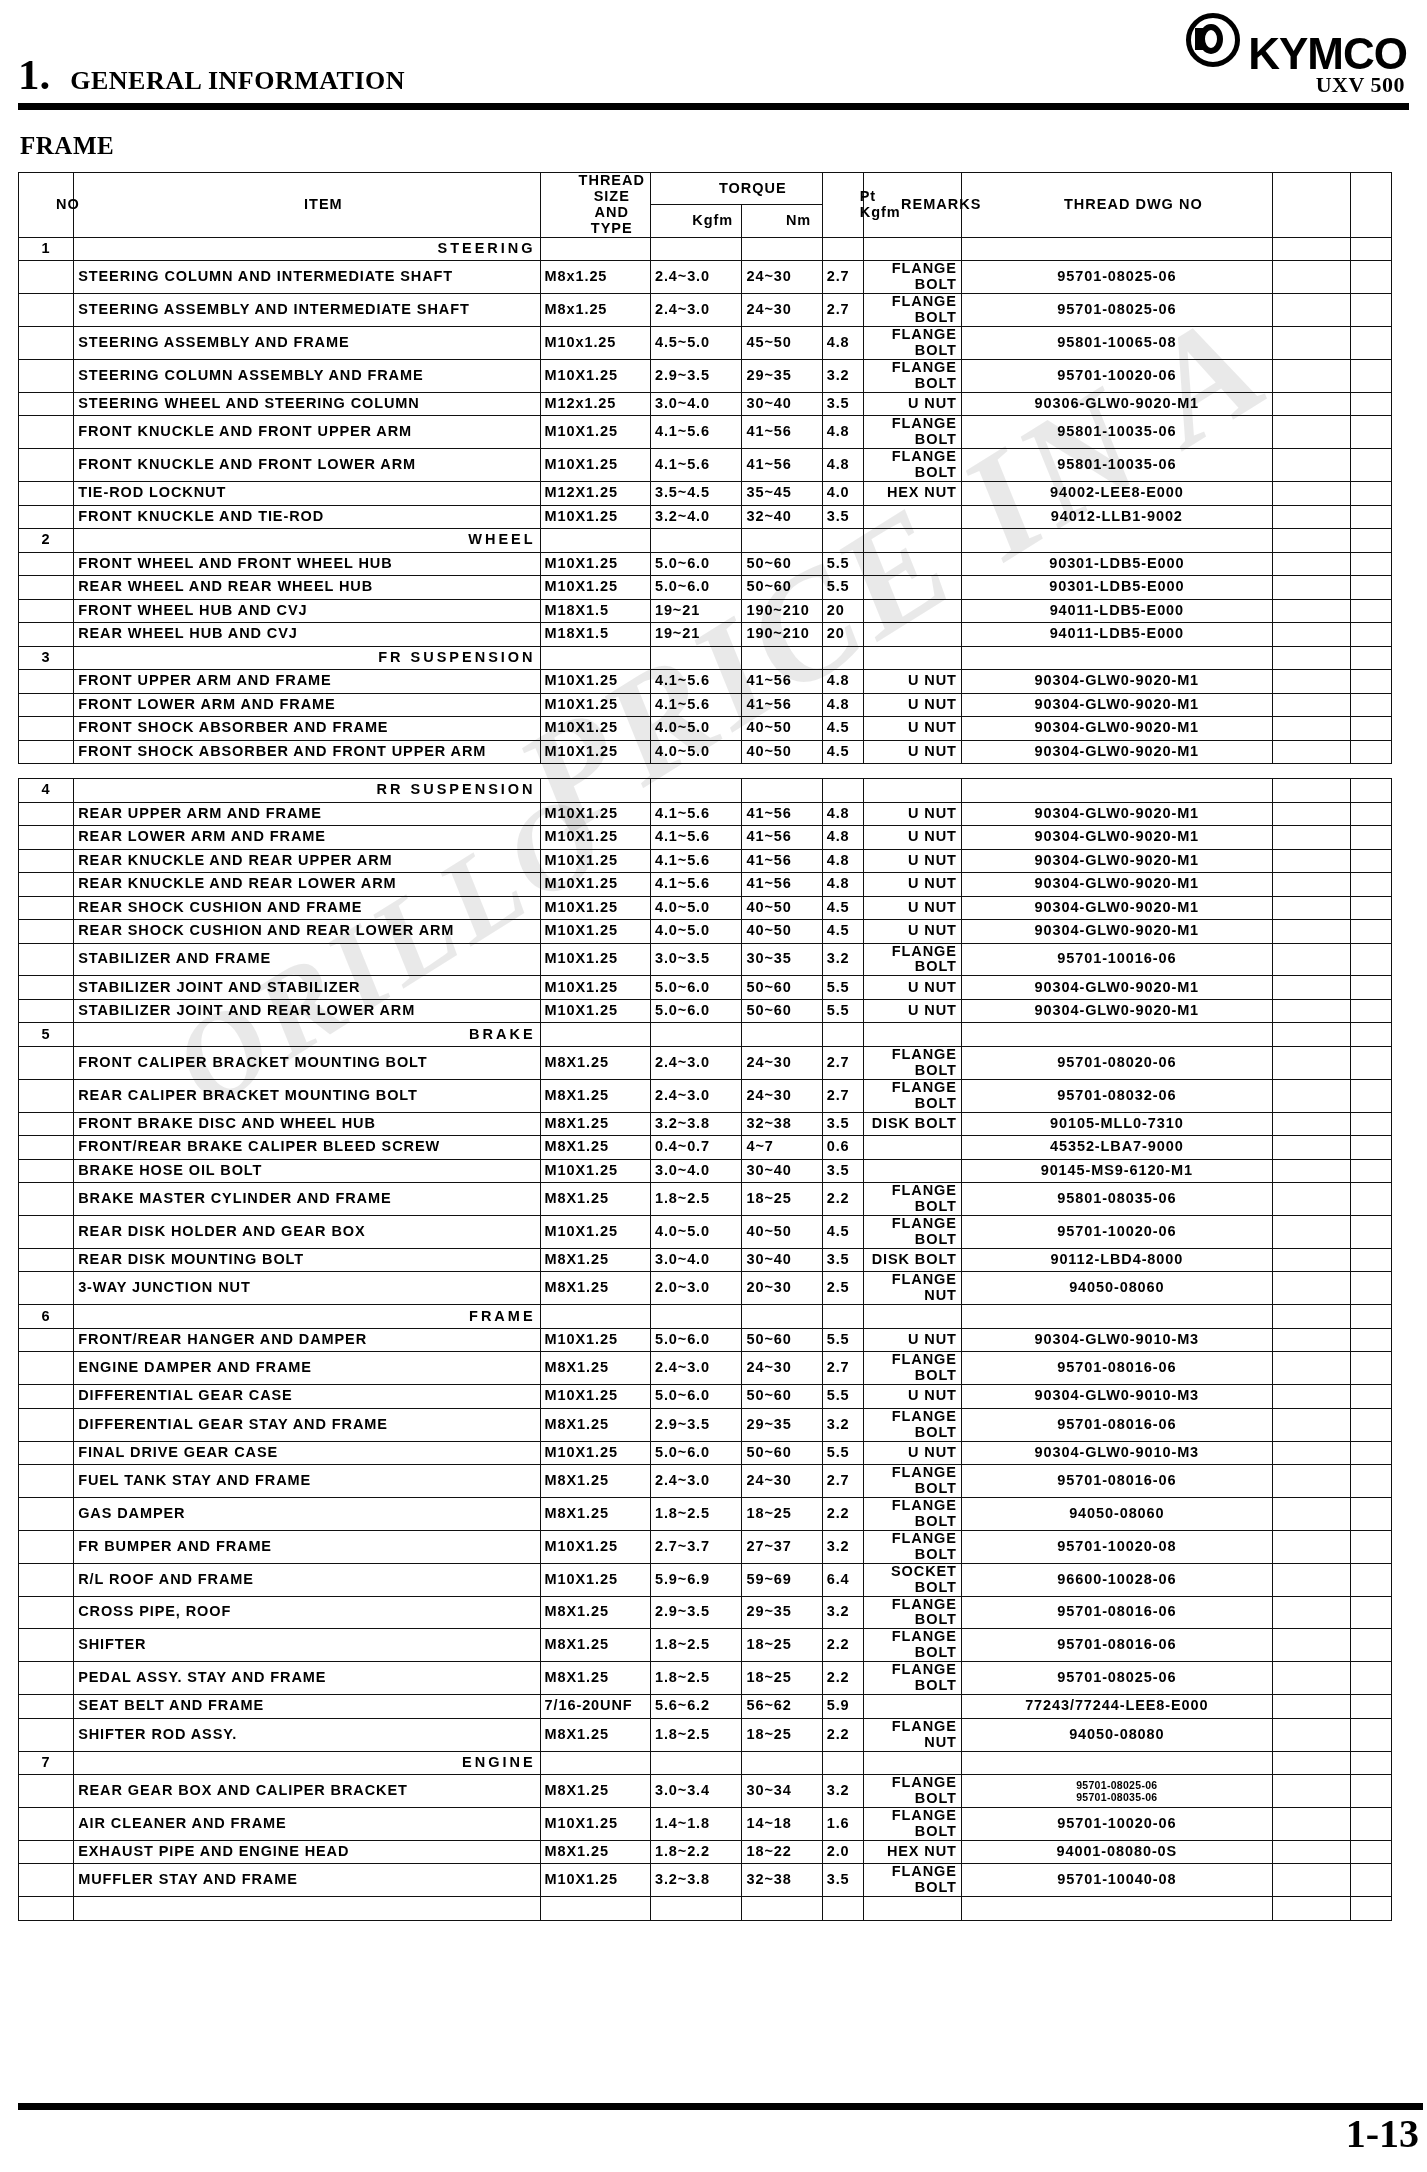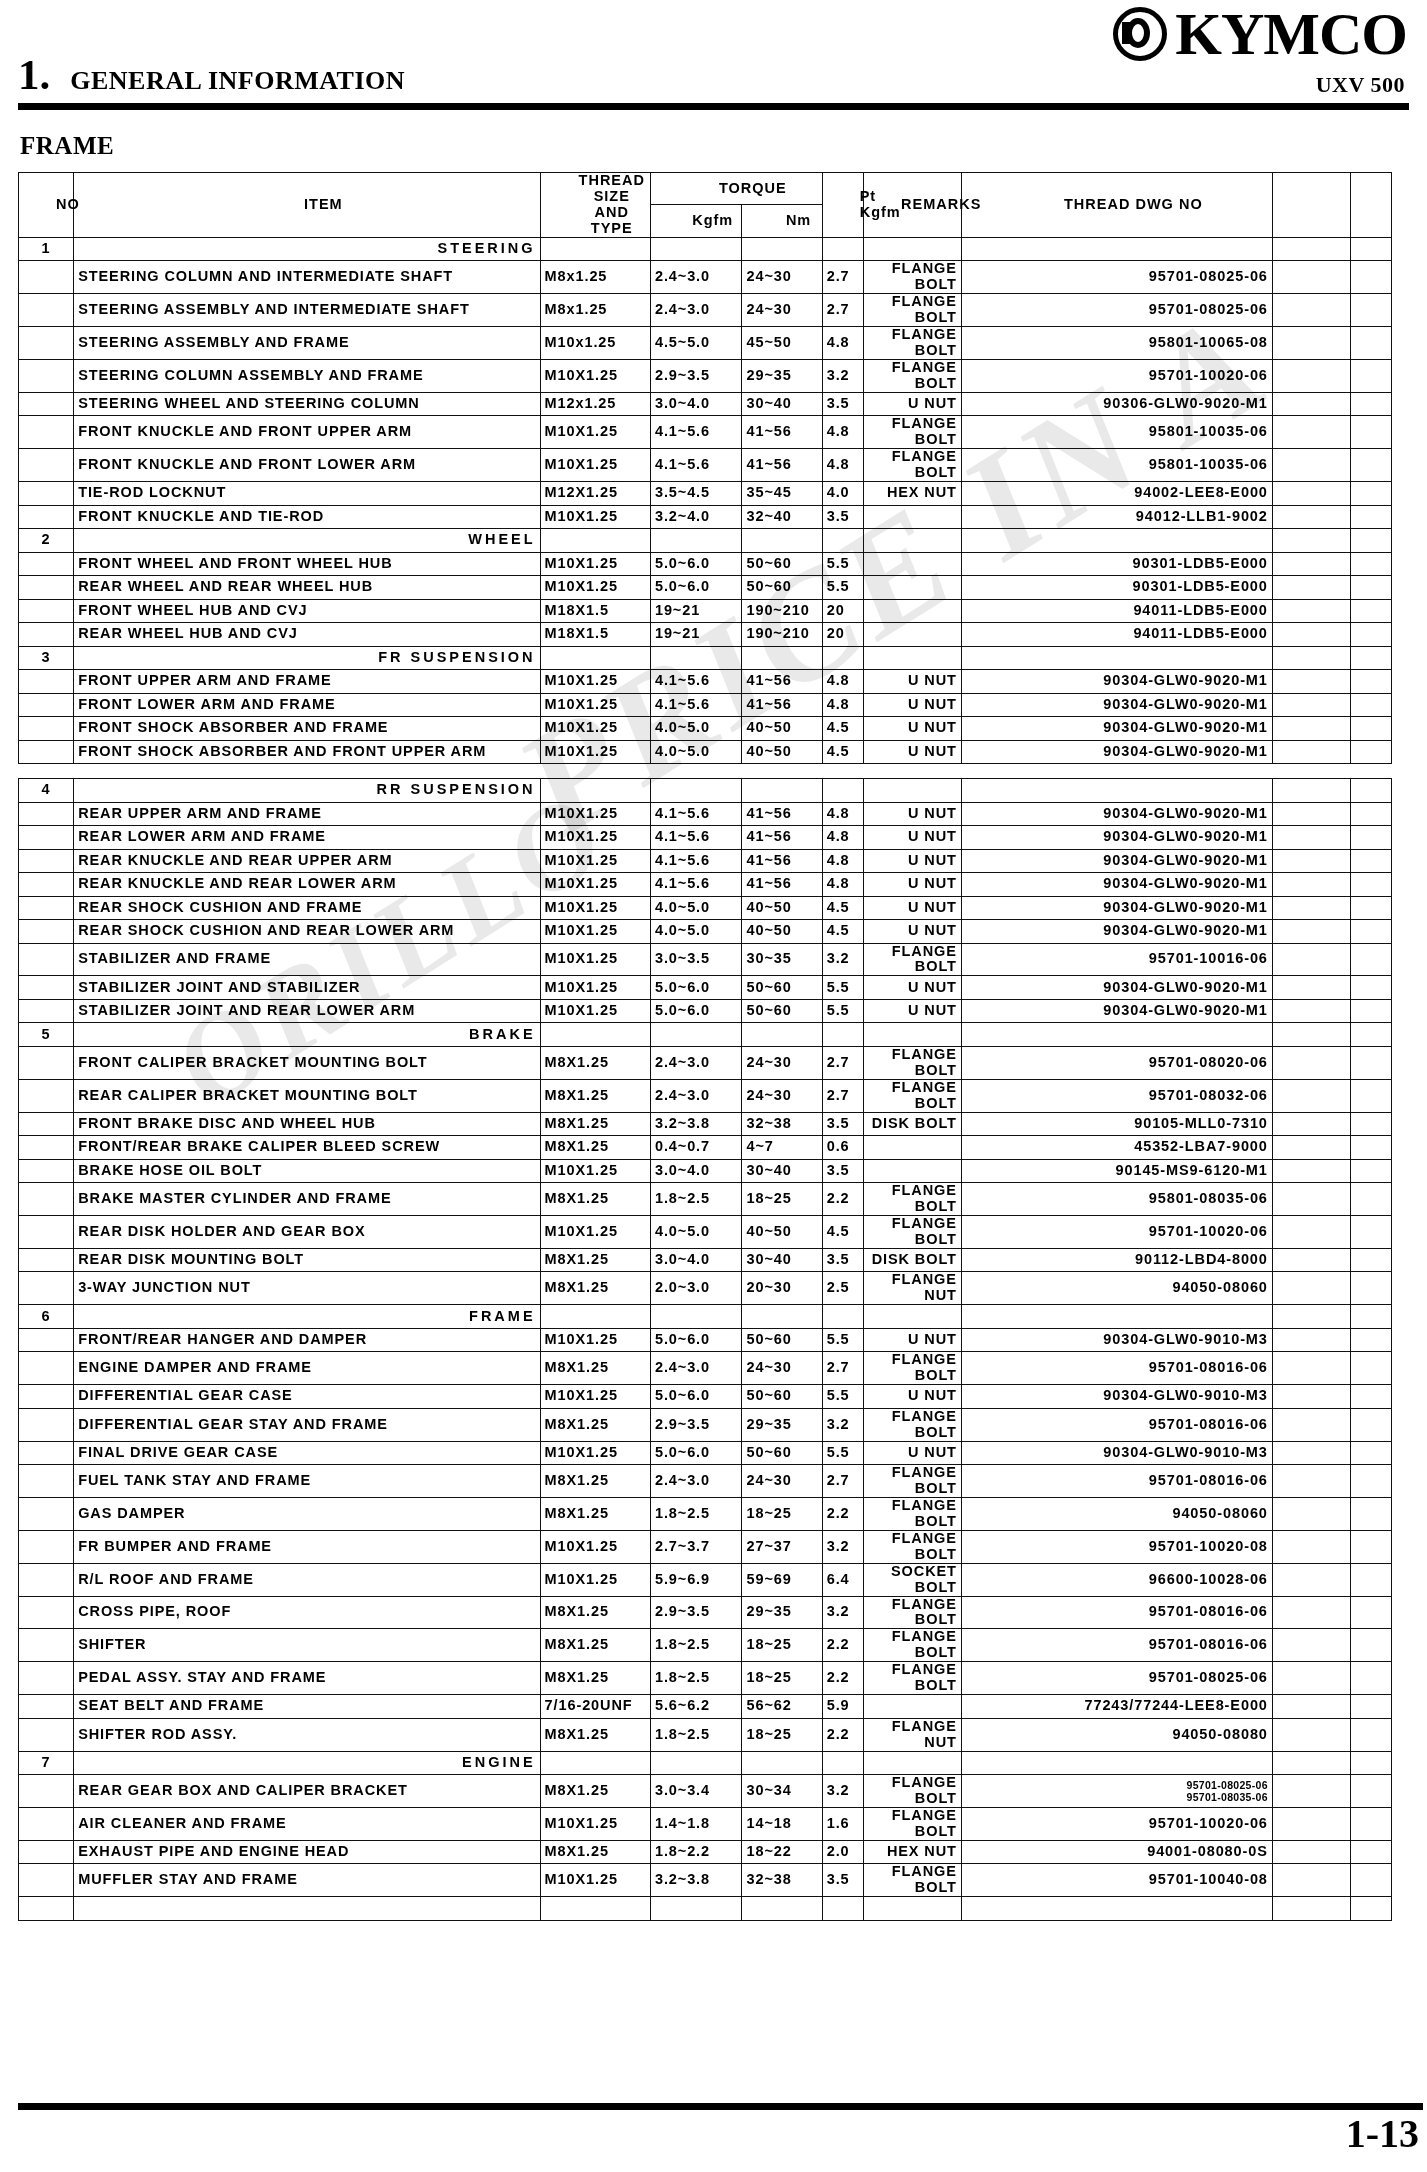--- a/index.html
+++ b/index.html
@@ -60,25 +60,26 @@
   .brand-mark::after {
     content: "";
     position: absolute;
     left: 4px;
     top: 10px;
     width: 9px;
     height: 22px;
     background: #000;
   }
   .brand-name {
-    font-family: Liberation Serif, serif;
+    font-family: Liberation Sans, sans-serif;
     font-weight: bold;
-    font-size: 60px;
+    font-size: 44px;
     letter-spacing: -1px;
     line-height: 1;
+    margin-top: 28px;
   }
 
   .title-row {
     position: absolute;
     left: 0;
     bottom: 22px;
     width: 100%;
     display: flex;
     align-items: baseline;
   }
@@ -184,21 +185,21 @@
   col.c-dwg    { width: 248px; }
   col.c-x1     { width: 62px; }
   col.c-x2     { width: 33px; }
 
   .c-no-td   { text-align: center; }
   .c-item-td { text-align: left; padding-left: 9px; }
   .c-thr-td  { text-align: left; padding-left: 5px; font-size: 13.5px; letter-spacing: 0.4px; }
   .c-num-td  { text-align: left; padding-left: 5px; font-size: 13.5px; letter-spacing: 0.4px; }
   .c-pt-td   { text-align: left; padding-left: 3px; font-size: 13.5px; letter-spacing: 0.2px; }
   .c-rem-td  { text-align: right; padding-left: 3px; font-size: 11.5px; letter-spacing: 0.1px; }
-  .c-dwg-td  { text-align: right; padding-left: 7px; font-size: 13.5px; letter-spacing: 0.6px; margin-left: 36px; }
+  .c-dwg-td  { text-align: center; padding-left: 7px; font-size: 13.5px; letter-spacing: 0.6px; margin-left: 36px; }
 
   tr.group-row td.c-item-td {
     text-align: right;
     letter-spacing: 3px;
   }
 
   .hdr-thread { font-size: 13px; line-height: 1.15; }
   .hdr-pt     { font-size: 11px; line-height: 1.1; letter-spacing: 0; }
   .hdr-rem    { font-size: 11.5px; letter-spacing: 0; }
 

